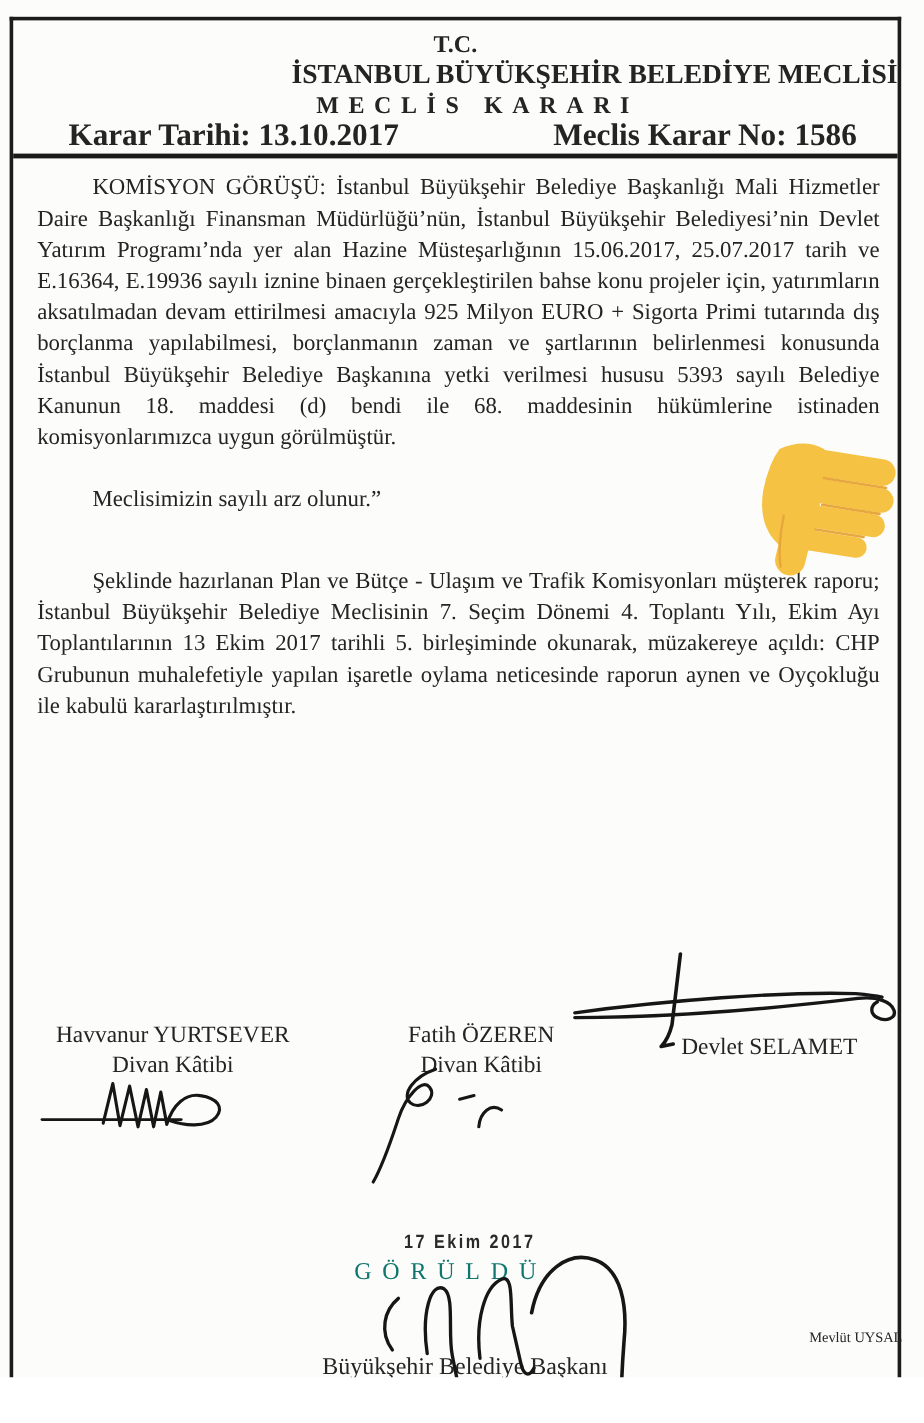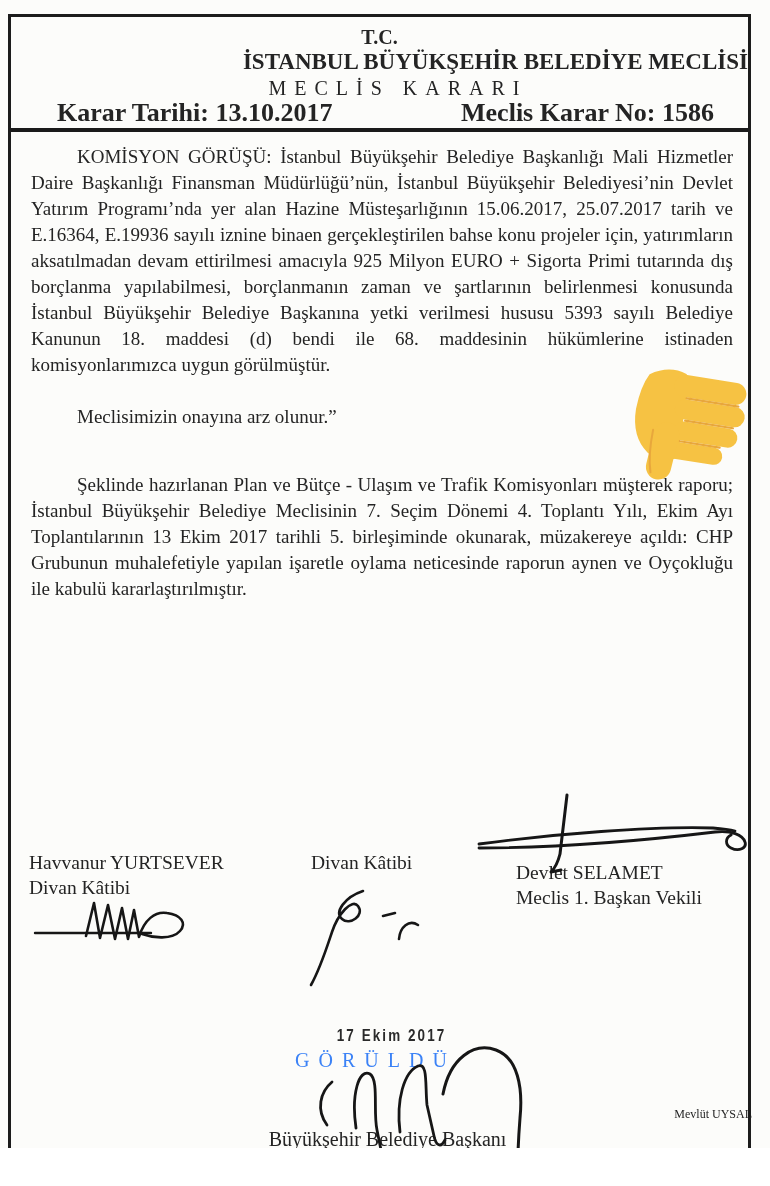--- a/index.html
+++ b/index.html
@@ -15,36 +15,36 @@
   .frame {
     position:absolute;
     top:14px; left:8px;
     width:743px; height:1200px;
     border:3px solid #1c1c1c;
     border-bottom:none;
   }
   
   .hdr-tc   { text-align:center; font-weight:bold; font-size:20px; line-height:22px; margin-top:9px; }
   .hdr-inst { text-align:right; font-weight:bold; font-size:23px; line-height:26px; margin-top:1px; }
-  .hdr-type { text-align:center; font-weight:normal; font-size:20px; line-height:24px; letter-spacing:8px; margin-top:1px;padding-left:37px; }
+  .hdr-type { text-align:center; font-weight:bold; font-size:20px; line-height:24px; letter-spacing:8px; margin-top:1px;padding-left:37px; }
   .hdr-row  {
     display:flex; justify-content:space-between;
     font-weight:bold; font-size:26px; line-height:24px;
     padding:0 34px 0 46px; margin-top:1px;
   }
   .rule { border-top:4px solid #1a1a1a; margin-top:3px; }
   
   .bodytext { padding:12px 15px 0 20px; font-size:19px; line-height:26px; }
   .bodytext p { margin:0; }
   .just { text-align:justify; text-indent:46px; }
   .arz  { text-indent:46px; margin-top:26px !important; }
   .p3   { margin-top:42px !important; }
   
   .sigs { position:relative; height:230px; margin-top:188px; font-size:19.5px; }
-  .sig-col { position:absolute; text-align:left; line-height:25px; }
+  .sig-col { position:absolute; text-align:center; line-height:25px; }
   .sig-col-1 { left:18px;  top:60px; width:230px; }
   .sig-col-2 { left:300px; top:60px; width:180px; }
   .sig-col-3 { left:505px; top:70px; width:250px; }
   .sig-svg { position:absolute; }
   .sig-svg path { fill:none; stroke:#161616; stroke-linecap:round; stroke-linejoin:round; }
   .sig1 { left:20px;  top:105px; }
   .sig2 { left:292px; top:95px; }
   .sig3 { left:452px; top:0px; }
   
   .approval { position:relative; margin-top:6px; height:195px; text-align:center; }
@@ -52,21 +52,21 @@
     font-family:"Liberation Sans", sans-serif;
     font-weight:700; font-size:16px; line-height:20px;
     letter-spacing:2.5px;
     transform:scaleX(.84);
     position:relative; left:12px;
     color:#2a2a2a;
   }
   .stamp-word {
     font-size:20px; line-height:24px; letter-spacing:9px;
     position:relative; left:-4px; margin-top:2px;
-    color:#3b82f6;
+    color:#0f766e;
   }
   .appr-name  { font-size:12px; line-height:25px; margin-top:30px; position:relative; left:4px;text-align:right; }
   .appr-title { font-size:20px; line-height:25px; position:relative; left:8px; }
   .sig4 { left:295px; top:6px; }
   
   .emoji { position:absolute; left:620px; top:364px; width:133px; height:134px; }
 </style>
 </head>
 <body>
 
@@ -77,47 +77,47 @@
     <div class="hdr-inst">İSTANBUL BÜYÜKŞEHİR BELEDİYE MECLİSİ</div>
     <div class="hdr-type">MECLİS KARARI</div>
     <div class="hdr-row">
       <span>Karar Tarihi: 13.10.2017</span>
       <span>Meclis Karar No: 1586</span>
     </div>
     <div class="rule"></div>
 
     <div class="bodytext">
       <p class="just">KOMİSYON GÖRÜŞÜ: İstanbul Büyükşehir Belediye Başkanlığı Mali Hizmetler Daire Başkanlığı Finansman Müdürlüğü’nün, İstanbul Büyükşehir Belediyesi’nin Devlet Yatırım Programı’nda yer alan Hazine Müsteşarlığının 15.06.2017, 25.07.2017 tarih ve E.16364, E.19936 sayılı iznine binaen gerçekleştirilen bahse konu projeler için, yatırımların aksatılmadan devam ettirilmesi amacıyla 925 Milyon EURO + Sigorta Primi tutarında dış borçlanma yapılabilmesi, borçlanmanın zaman ve şartlarının belirlenmesi konusunda İstanbul Büyükşehir Belediye Başkanına yetki verilmesi hususu 5393 sayılı Belediye Kanunun 18. maddesi (d) bendi ile 68. maddesinin hükümlerine istinaden komisyonlarımızca uygun görülmüştür.</p>
-      <p class="arz">Meclisimizin onayına arz olunur.”</p>
+      <p class="arz">Meclisimizin sayılı arz olunur.”</p>
       <p class="just p3">Şeklinde hazırlanan Plan ve Bütçe - Ulaşım ve Trafik Komisyonları müşterek raporu; İstanbul Büyükşehir Belediye Meclisinin 7. Seçim Dönemi 4. Toplantı Yılı, Ekim Ayı Toplantılarının 13 Ekim 2017 tarihli 5. birleşiminde okunarak, müzakereye açıldı: CHP Grubunun muhalefetiyle yapılan işaretle oylama neticesinde raporun aynen ve Oyçokluğu ile kabulü kararlaştırılmıştır.</p>
     </div>
 
     <div class="sigs">
 
       <div class="sig-col sig-col-1">
         <div>Havvanur YURTSEVER</div>
         <div>Divan Kâtibi</div>
       </div>
       <svg class="sig-svg sig1" width="195" height="62" viewBox="0 0 195 62">
         <path d="M4 38 H120" stroke-width="2.4"></path>
         <path d="M55 41 L63 8 L69 43 L77 10 L84 44 L91 13 L97 44 L103 15 L108 42 C113 25 124 16 136 18 C150 20 156 28 149 36 C141 45 122 43 111 39" stroke-width="2.6"></path>
       </svg>
 
       <div class="sig-col sig-col-2">
+        <div>Fatih ÖZEREN</div>
         <div>Divan Kâtibi</div>
       </div>
       <svg class="sig-svg sig2" width="135" height="120" viewBox="0 0 135 120">
         <path d="M60 6 C42 12 31 27 39 34 C47 41 62 30 55 21 C49 13 35 29 29 47 C23 65 17 84 8 100" stroke-width="2.6"></path>
         <path d="M80 31 L92 28" stroke-width="2.6"></path>
         <path d="M96 54 C97 42 106 34 115 40" stroke-width="2.6"></path>
       </svg>
 
       <div class="sig-col sig-col-3">
         <div>Devlet SELAMET</div>
-        <div>Meclis 1. Başkan Vekili</div>
       </div>
       <svg class="sig-svg sig3" width="300" height="90" viewBox="0 0 300 90">
         <path d="M16 54 C90 44 190 36 250 38 C262 39 268 40 272 41" stroke-width="2.8"></path>
         <path d="M16 58 C110 58 210 47 252 42 C268 40 280 45 282 52 C284 58 276 62 268 58 C262 55 262 48 268 45" stroke-width="2.8"></path>
         <path d="M104 5 L97 64 M97 64 C95 72 92 78 88 82 M88 82 L98 80" stroke-width="3"></path>
       </svg>
     </div>
 
     <div class="approval">
       <div class="stamp-date">17 Ekim 2017</div>

